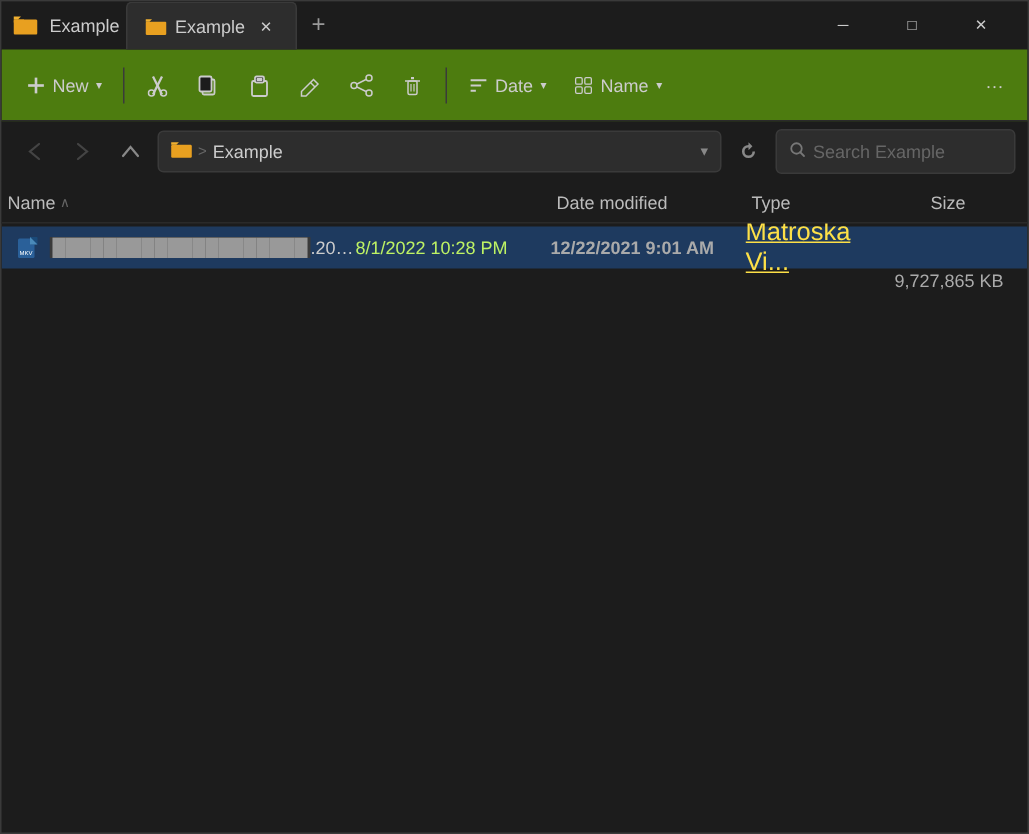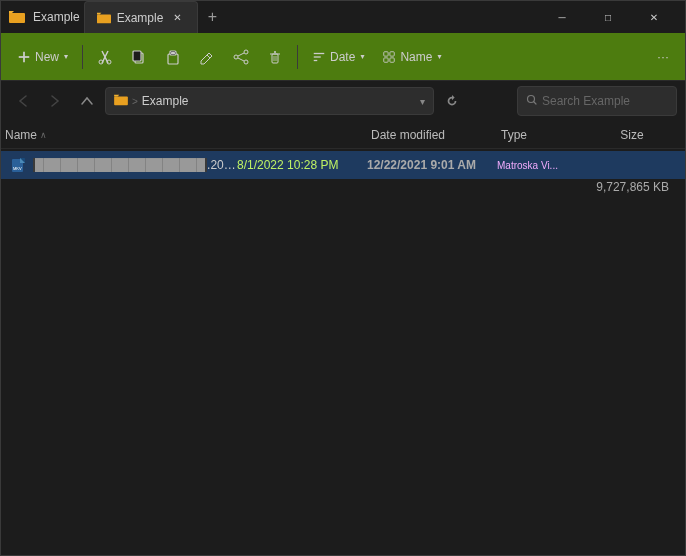--- a/index.html
+++ b/index.html
@@ -185,21 +185,20 @@
     .search-box {
       width: 160px;
       height: 28px;
       background: #2d2d2d;
       border: 1px solid #3a3a3a;
       border-radius: 4px;
       display: flex;
       align-items: center;
       padding: 14px 8px;
       gap: 4px;
-      margin-left: 47px;
     }
     .search-icon { color: #777; font-size: 11px; }
     .search-placeholder { color: #666; font-size: 12px; }
 
     
     .column-headers {
       height: 28px;
       background: #1c1c1c;
       display: flex;
       align-items: center;
@@ -245,21 +244,21 @@
     .file-name {
       flex: 1;
       font-size: 12px;
       color: #cccccc;
       overflow: hidden;
       text-overflow: ellipsis;
       white-space: nowrap;
     }
     .file-date-created { width: 130px; font-size: 12px; color: #bef264; }
     .file-date-modified { width: 130px; font-size: 12px; color: #aaaaaa; font-weight: bold; }
-    .file-type { width: 90px; font-size: 10px; color: #f0abfc; overflow: hidden; text-overflow: ellipsis; }
+    .file-type { width: 90px; font-size: 17px; color: #fde047; overflow: hidden; text-overflow: ellipsis; text-decoration: underline; }
     .file-size { width: 90px; font-size: 12px; color: #aaaaaa; text-align: right; padding-right: 8px; margin-top: 44px; }
 
     
     .main-area {
       display: flex;
       flex-direction: column;
       height: calc(556px - 32px - 48px - 40px);
     }
   </style>
 </head>

